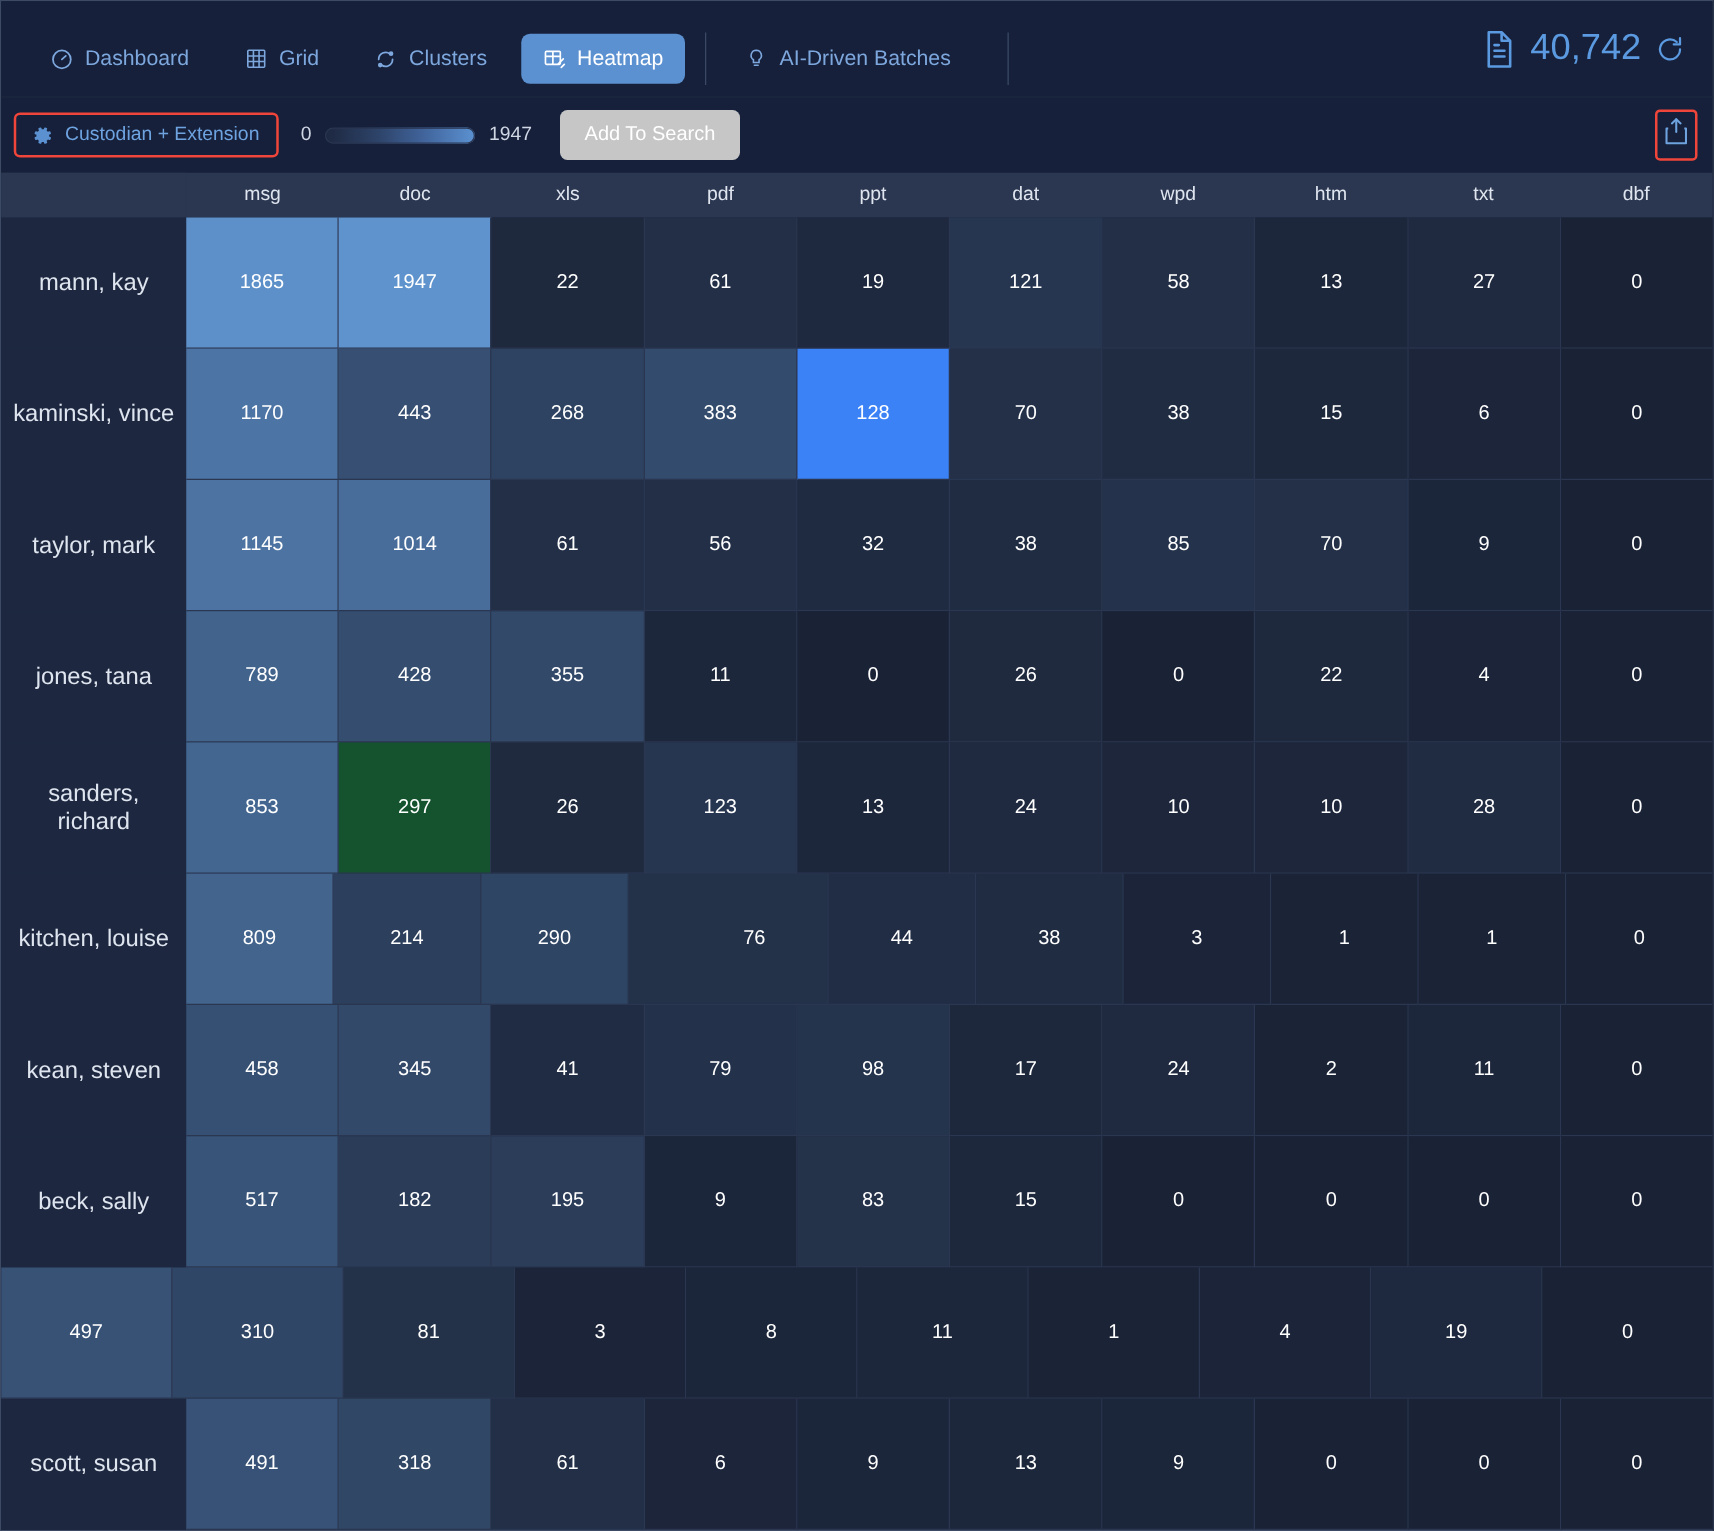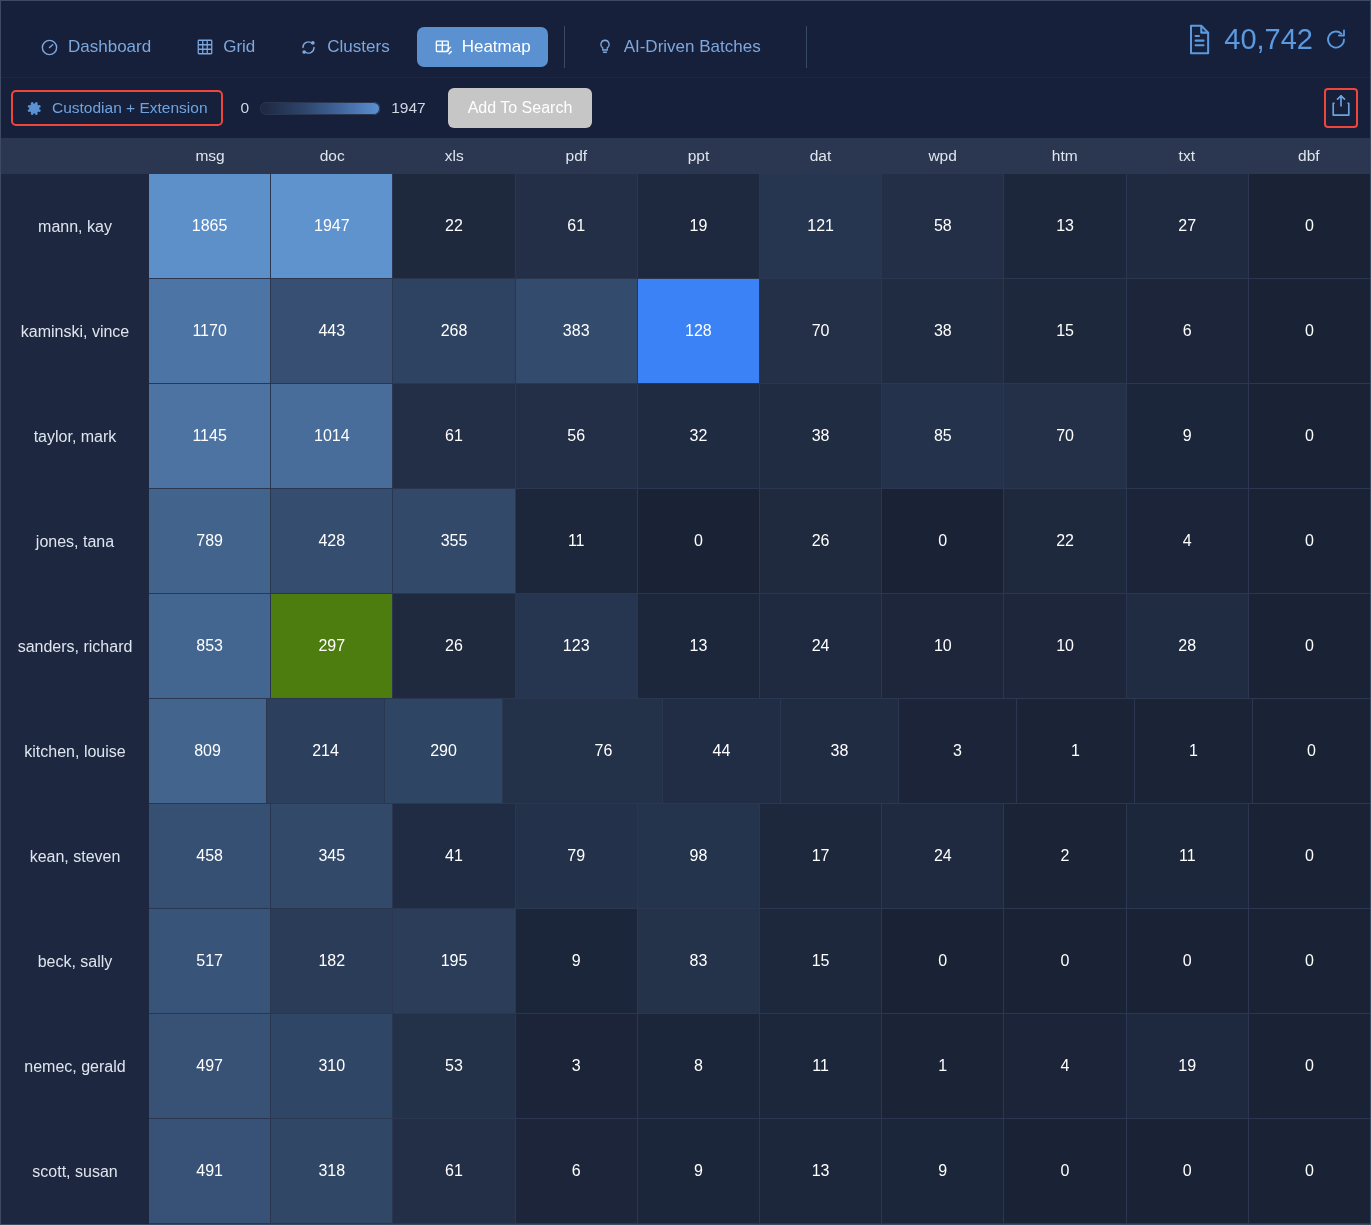--- a/index.html
+++ b/index.html
@@ -118,21 +118,21 @@
   .col-head {
     flex: 1; text-align: center;
     color: #dfe5ef; font-size: 15.5px;
     cursor: pointer;
   }
   .heat-body { flex: 1; display: flex; flex-direction: column; }
   .heat-row { flex: 1; display: flex; min-height: 0; }
   .row-label {
     width: 148px; min-width: 148px;
     display: flex; align-items: center; justify-content: center;
-    color: #dfe5ef; font-size: 16px;
+    color: #dfe5ef; font-size: 19px;
     background: #1d2840;
     padding: 0 6px;
     text-align: center;
     cursor: pointer;
   }
   .cell {
     flex: 1;
     display: flex; align-items: center; justify-content: center;
     color: #ffffff; font-size: 16px;
     border-right: 1px solid #2b3650;
@@ -322,21 +322,21 @@
           <div class="cell" style="background: rgb(26, 34, 53);">0</div>
           <div class="cell" style="background: rgb(31, 42, 63);">26</div>
           <div class="cell" style="background: rgb(26, 34, 53);">0</div>
           <div class="cell" style="background: rgb(30, 41, 62);">22</div>
           <div class="cell" style="background: rgb(27, 36, 56);">4</div>
           <div class="cell" style="background: rgb(26, 34, 53);">0</div>
         </div>
         <div class="heat-row">
           <div class="row-label">sanders, richard</div>
           <div class="cell" style="background: rgb(67, 102, 144);">853</div>
-          <div class="cell" style="background: #4d7c0f;">297</div>
+          <div class="cell" style="background: #14532d;">297</div>
           <div class="cell" style="background: rgb(31, 42, 63);">26</div>
           <div class="cell" style="background: rgb(38, 54, 80);">123</div>
           <div class="cell" style="background: rgb(29, 39, 60);">13</div>
           <div class="cell" style="background: rgb(31, 41, 63);">24</div>
           <div class="cell" style="background: rgb(29, 38, 59);">10</div>
           <div class="cell" style="background: rgb(29, 38, 59);">10</div>
           <div class="cell" style="background: rgb(32, 44, 66);">28</div>
           <div class="cell" style="background: rgb(26, 34, 53);">0</div>
         </div>
         <div class="heat-row">
@@ -372,24 +372,23 @@
           <div class="cell" style="background: rgb(43, 61, 89);">195</div>
           <div class="cell" style="background: rgb(28, 38, 58);">9</div>
           <div class="cell" style="background: rgb(36, 50, 74);">83</div>
           <div class="cell" style="background: rgb(29, 40, 60);">15</div>
           <div class="cell" style="background: rgb(26, 34, 53);">0</div>
           <div class="cell" style="background: rgb(26, 34, 53);">0</div>
           <div class="cell" style="background: rgb(26, 34, 53);">0</div>
           <div class="cell" style="background: rgb(26, 34, 53);">0</div>
         </div>
         <div class="heat-row">
-          <div class="row-label">nemec, gerald</div>
           <div class="cell" style="background: rgb(56, 82, 118);">497</div>
           <div class="cell" style="background: rgb(48, 70, 102);">310</div>
-          <div class="cell" style="background: rgb(35, 49, 73);">53</div>
+          <div class="cell" style="background: rgb(35, 49, 73);">81</div>
           <div class="cell" style="background: rgb(27, 36, 56);">3</div>
           <div class="cell" style="background: rgb(28, 38, 58);">8</div>
           <div class="cell" style="background: rgb(29, 39, 59);">11</div>
           <div class="cell" style="background: rgb(27, 35, 54);">1</div>
           <div class="cell" style="background: rgb(27, 36, 56);">4</div>
           <div class="cell" style="background: rgb(30, 40, 62);">19</div>
           <div class="cell" style="background: rgb(26, 34, 53);">0</div>
         </div>
         <div class="heat-row">
           <div class="row-label">scott, susan</div>

